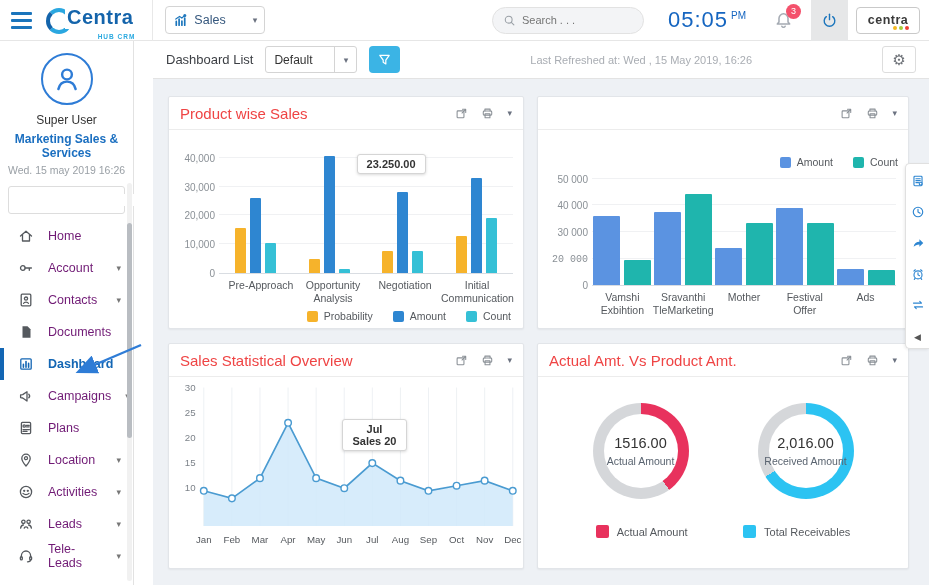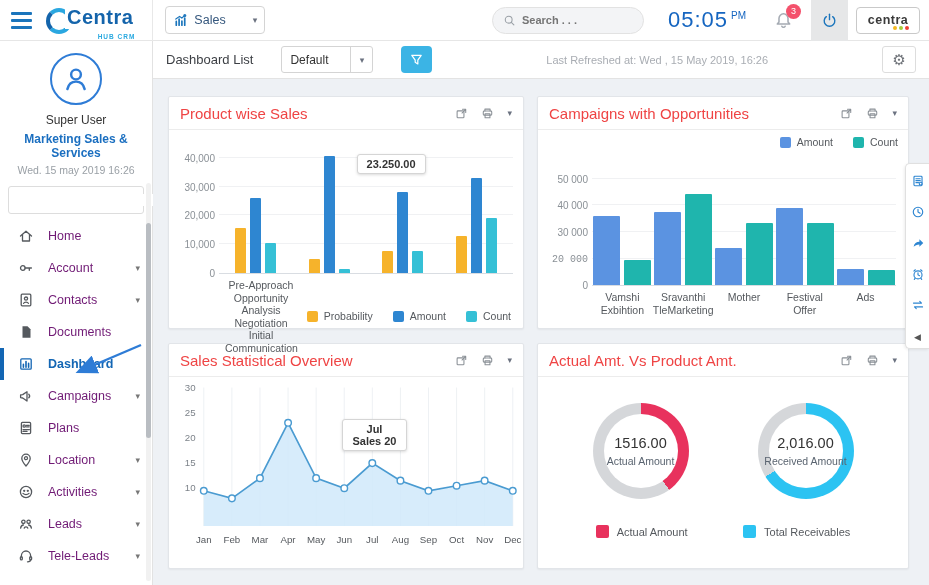--- a/index.html
+++ b/index.html
@@ -13,33 +13,33 @@
   .hamburger span { width:21px; height:3px; background:#1b75bc; border-radius:1px; }
   .logo { display:flex; align-items:flex-start; margin-left:6px; position:relative; }
   .logo-swirl { width:26px; height:26px; border-radius:50%; border:4px solid #2aa7e0; border-left-color:#1464ab; margin-top:2px; }
   .logo-main { font-size:20px; font-weight:bold; color:#1464ab; letter-spacing:.5px; margin-left:-7px; background:#fff; padding-left:2px; }
   .logo-sub { position:absolute; right:-2px; bottom:-6px; font-size:6.5px; font-weight:bold; color:#29a9e0; letter-spacing:1px; }
   .module-select { margin-left:32px; width:100px; height:28px; border:1px solid #d4d4d4; border-radius:4px; display:flex; align-items:center; padding:0 7px; gap:6px; cursor:pointer; background:#fff; }
   .module-select .lbl { font-size:12.5px; color:#35577d; }
   .caret { color:#6b7280; font-size:9px; }
   .module-select .caret { margin-left:auto; }
   .search-pill { margin-left:auto; width:152px; height:27px; border:1px solid #e2e2e2; border-radius:14px; background:#f3f4f6; display:flex; align-items:center; padding:0 10px; gap:6px; }
-  .search-pill input { border:none; background:transparent; outline:none; font-size:11px; color:#8b8f96; width:100px; font-family:inherit;font-weight:bold; }
+  .search-pill input { border:none; background:transparent; outline:none; font-size:11px; color:#8b8f96; width:100px; font-family:inherit; }
   .clock { margin-left:24px; color:#1565c0; font-size:22px; letter-spacing:1px; display:flex; align-items:flex-start; gap:3px; }
   .clock .mer { font-size:10px; margin-top:3px; letter-spacing:0; }
   .bell-wrap { margin-left:28px; position:relative; cursor:pointer; }
   .badge { position:absolute; top:-7px; right:-8px; min-width:15px; height:15px; border-radius:8px; background:#f4516c; color:#fff; font-size:9px; display:flex; align-items:center; justify-content:center; padding:0 3px; }
   .power-btn { margin-left:18px; width:37px; height:41px; background:#e6e7e8; display:flex; align-items:center; justify-content:center; cursor:pointer; }
   .brandbox { margin:0 9px 0 8px; width:64px; height:27px; border:1px solid #c9c9c9; border-radius:4px; display:flex; align-items:center; justify-content:center; position:relative; background:#fff; }
   .brandbox .txt { font-size:12.5px; font-weight:bold; color:#3a3a3a; letter-spacing:.5px; }
   .brandbox .dots { position:absolute; bottom:3px; right:10px; display:flex; gap:2px; }
   .brandbox .dots i { width:4px; height:4px; border-radius:2px; display:block; }
 
   
-  .sidebar { position:absolute; left:0; top:41px; bottom:0; width:153px; background:#fff; border-right:1px solid #e2e2e2; }
+  .sidebar { position:absolute; left:0; top:41px; bottom:0; width:134px; background:#fff; border-right:1px solid #e2e2e2; }
   .profile { text-align:center; padding-top:12px; }
   .avatar { width:52px; height:52px; border-radius:50%; border:2px solid #2e7cd6; margin:0 auto 8px auto; display:flex; align-items:center; justify-content:center; }
   .p-name { font-size:12px; color:#333; margin-bottom:5px; }
   .p-dept { font-size:12px; color:#1b6fc0; font-weight:bold; margin-bottom:4px; }
   .p-date { font-size:10.5px; color:#9aa0a6; }
   .side-search { margin:10px 8px 6px 8px; height:28px; border:1px solid #ddd; border-radius:3px; background:#fff; display:flex; align-items:center; padding:0 7px; }
   .side-search input { flex:1; border:none; outline:none; font-size:11px; font-family:inherit; }
   .side-menu { margin-top:4px; }
   .side-item { height:32px; display:flex; align-items:center; padding:0 12px 0 14px; gap:14px; cursor:pointer; border-left:4px solid transparent; }
   .side-item .s-icon { width:16px; height:16px; color:#55595e; flex:none; }
@@ -47,21 +47,21 @@
   .side-item .s-chev { margin-left:auto; color:#777; font-size:9px; }
   .side-item.active { border-left-color:#1366b4; }
   .side-item.active .s-label { color:#1366b4; font-weight:bold; }
   .side-item.active .s-icon { color:#1366b4; }
   .sb-track { position:absolute; right:1px; top:142px; bottom:4px; width:5px; background:#f1f1f1; border-radius:3px; }
   .sb-thumb { position:absolute; right:1px; top:182px; height:215px; width:5px; background:#b9bdc2; border-radius:3px; cursor:pointer; }
   .annot-arrow { position:absolute; left:0; top:0; width:153px; height:544px; pointer-events:none; }
 
   
   .main { position:absolute; left:153px; top:41px; right:0; bottom:0; background:#eef1f5; }
-  .dashbar { height:38px; background:#fff; border-bottom:1px solid #e3e3e3; display:flex; align-items:center; padding:0 13px; gap:28px; }
+  .dashbar { height:38px; background:#fff; border-bottom:1px solid #e3e3e3; display:flex; align-items:center; padding:0 13px; gap:12px; }
   .dashbar .db-label { font-size:13px; color:#3c3f44; }
   .db-select { width:92px; height:27px; border:1px solid #d4d4d4; border-radius:3px; display:flex; align-items:center; background:#fff; cursor:pointer; }
   .db-select .val { flex:1; font-size:12px; color:#333; padding-left:8px; }
   .db-select .cell { width:22px; height:100%; border-left:1px solid #d4d4d4; display:flex; align-items:center; justify-content:center; }
   .filter-btn { width:31px; height:27px; background:#3bb4e5; border-radius:4px; display:flex; align-items:center; justify-content:center; cursor:pointer; }
   .refreshed { margin:16px auto; font-size:11px; color:#a9adb3; }
   .gear-btn { width:34px; height:27px; border:1px solid #ddd; border-radius:3px; background:#fff; display:flex; align-items:center; justify-content:center; font-size:15px; color:#6f7379; cursor:pointer; }
 
   .content { position:absolute; top:38px; left:0; right:0; bottom:0; padding:17px 0 0 15px; display:grid; grid-template-columns:356px 372px; grid-template-rows:233px 226px; gap:14px 13px; }
   .card { background:#fff; border:1px solid #e2e5e9; border-radius:2px; box-shadow:0 1px 2px rgba(0,0,0,.05); display:flex; flex-direction:column; }
@@ -73,21 +73,21 @@
 
   
   .plot { position:absolute; border-bottom:1px solid #d9dde2; }
   .gridline { position:absolute; left:0; right:0; border-top:1px solid #f0f1f3; }
   .gridline .gl-label { position:absolute; left:-42px; top:-5px; width:38px; text-align:right; font-size:10px; color:#8a9096; }
   .groups { position:absolute; inset:0; display:flex; justify-content:space-around; align-items:flex-end; }
   .bargroup { display:flex; align-items:flex-end; gap:4px; height:100%; }
   .bar { width:11px; border-radius:1px 1px 0 0; }
   .xrow { position:absolute; display:flex; justify-content:space-around; }
   .xrow .xl { font-size:10.5px; color:#55595e; text-align:center; line-height:1.2; }
-  .legend { display:flex; gap:20px; align-items:flex-start; position:absolute; }
+  .legend { display:flex; gap:20px; align-items:flex-start; position:absolute;margin-top:20px; }
   .legend .li { display:flex; gap:6px; align-items:center; font-size:10.5px; color:#55595e; }
   .legend .sw { width:11px; height:11px; border-radius:2px; display:block; }
   .chart-tip { position:absolute; background:#fff; border:1px solid #d5d5d5; border-radius:3px; box-shadow:0 1px 3px rgba(0,0,0,.15); padding:3px 9px; font-size:11px; font-weight:bold; color:#333; text-align:center; white-space:nowrap; z-index:3; }
   .chart-tip .tl2 { font-weight:bold; }
 
   
   .donut-row { display:flex; justify-content:space-around; padding:26px 20px 0 20px; }
   .donut { width:96px; height:96px; border-radius:50%; position:relative; }
   .donut::after { content:""; position:absolute; left:11px; top:11px; width:74px; height:74px; background:#fff; border-radius:50%; }
   .donut .d-txt { position:absolute; inset:0; display:flex; flex-direction:column; align-items:center; justify-content:center; z-index:2; gap:4px; }
@@ -393,21 +393,21 @@
                 <div class="bar" style="height: 62.5%; background: rgb(46, 134, 209); width: 11px;"></div>
                 <div class="bar" style="height: 16.7411%; background: rgb(53, 192, 214); width: 11px;"></div>
               </div>
               <div class="bargroup">
                 <div class="bar" style="height: 29.0179%; background: rgb(246, 179, 43); width: 11px;"></div>
                 <div class="bar" style="height: 73.6607%; background: rgb(46, 134, 209); width: 11px;"></div>
                 <div class="bar" style="height: 42.4107%; background: rgb(53, 192, 214); width: 11px;"></div>
               </div>
             </div>
           </div>
-          <div class="xrow" style="left: 56px; right: 10px; top: 149px; flex-direction: column;">
+          <div class="xrow" style="left: 56px; right: 10px; top: 149px;">
             <div class="xl" style="width: 25%;">Pre-Approach</div>
             <div class="xl" style="width: 25%;">Opportunity Analysis</div>
             <div class="xl" style="width: 25%;">Negotiation</div>
             <div class="xl" style="width: 25%;">Initial Communication</div>
           </div>
           <div class="legend" style="bottom: 6px; right: 12px;">
             <span class="li">
               <span class="sw" style="background:#f6b32b"></span>
               <span>Probability</span>
             </span>
@@ -419,21 +419,20 @@
               <span class="sw" style="background:#35c0d6"></span>
               <span>Count</span>
             </span>
           </div>
           <div class="chart-tip" style="left: 53%; top: 12%;">23.250.00</div>
         </div>
     </div>
 
     <div class="card">
       <div class="card-head">
-        <span class="card-title">Campaigns with Opportunities</span>
         <div class="card-actions">
           <span class="act">
               <svg class="ic" width="13" height="13" viewBox="0 0 16 16" fill="none" stroke="currentColor" stroke-width="1.3" stroke-linecap="round" stroke-linejoin="round">
                 <rect x="2.6" y="4.8" width="8.4" height="8.4" rx="1"></rect>
                 <path d="M9.2 2.8h4v4M13.2 2.8 8.6 7.4"></path>
               </svg>
             </span>
           <span class="act">
               <svg class="ic" width="13" height="13" viewBox="0 0 16 16" fill="none" stroke="currentColor" stroke-width="1.3" stroke-linecap="round" stroke-linejoin="round">
                 <path d="M4.8 5V2.6h6.4V5"></path>

